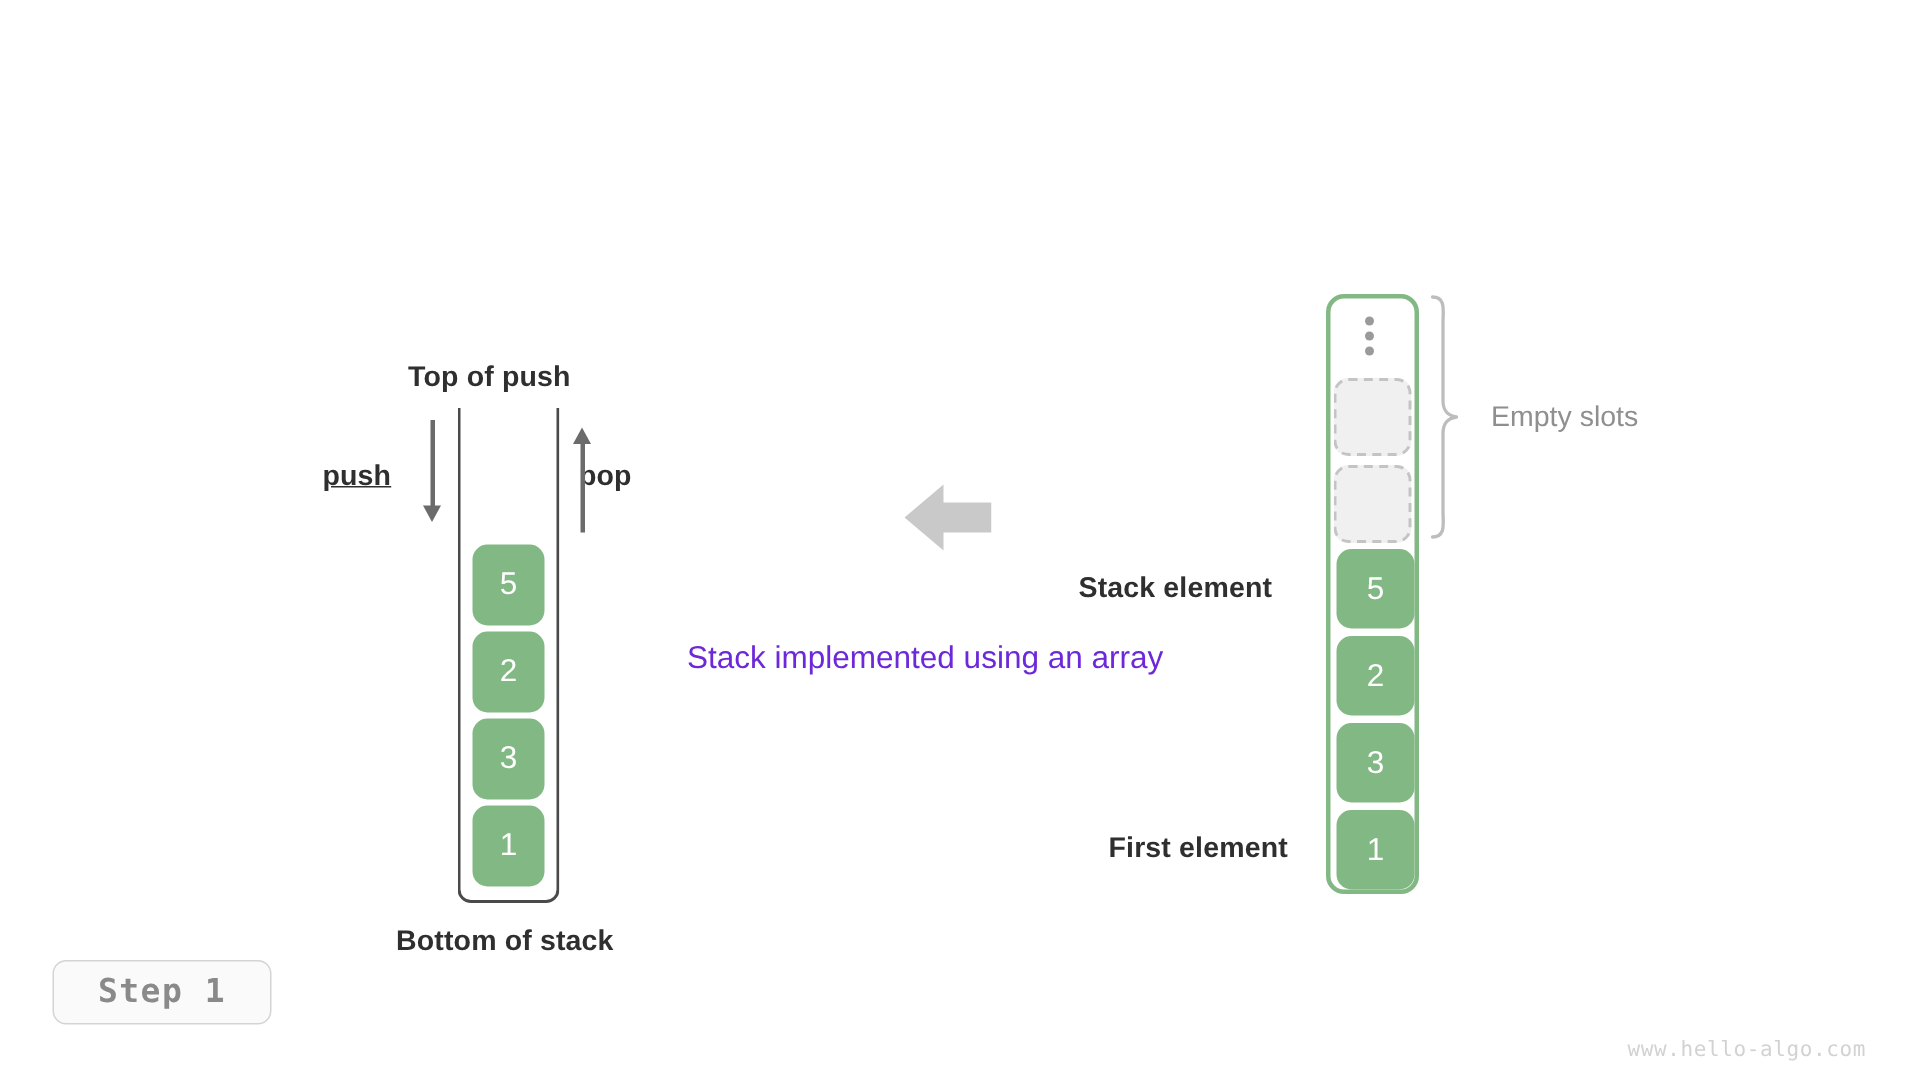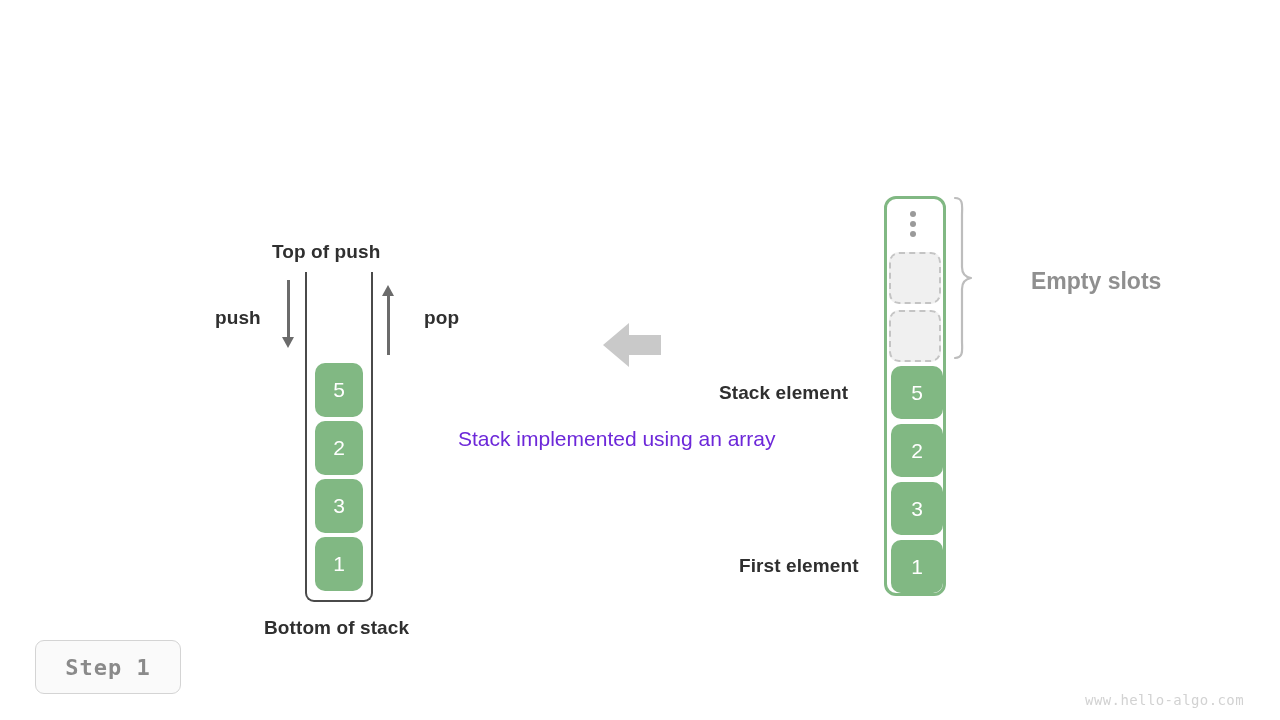--- a/index.html
+++ b/index.html
@@ -20,25 +20,24 @@
   .lbl-dark {
     position: absolute;
     font-weight: bold;
     color: #2f2f2f;
     font-size: 19px;
     white-space: nowrap;
     letter-spacing: 0.1px;
   }
   .lbl-gray-bold {
     position: absolute;
-    font-weight: bold;
+    font-weight: normal;
     color: #8f8f8f;
-    font-size: 23px;
-    white-space: nowrap;
-    margin-left: 37px;
+    font-size: 19px;
+    white-space: nowrap;
   }
   .caption {
     position: absolute;
     color: #6d28d9;
     font-size: 21px;
     white-space: nowrap;
   }
 
   
   #stack-container {
@@ -136,21 +135,21 @@
     border-radius: 50%;
     background: #9a9a9a;
   }
 
   
   #step-badge {
     position: absolute;
     left: 35px;
     top: 640px;
     width: 146px;
-    height: 54px;
+    height: 43px;
     border: 1.6px solid #d4d4d4;
     border-radius: 9px;
     background: #fafafa;
     display: flex;
     align-items: center;
     justify-content: center;
     font-family: "DejaVu Sans Mono", monospace;
     font-size: 22px;
     font-weight: bold;
     color: #8a8a8a;
@@ -168,23 +167,23 @@
     color: #d2d2d2;
     letter-spacing: 0.4px;
     white-space: nowrap;
   }
 </style>
 </head>
 <body>
 
 <div class="lbl-dark" style="left:272px; top:241px;">Top of push</div>
 
-<div class="lbl-dark" style="left:215px; top:307px;">push</div>
-
-<div class="lbl-dark" style="left:424px; top:307px;">pop</div>
+<div class="lbl-dark" style="left:215px; top:307px;text-decoration:underline;">push</div>
+
+<div class="lbl-dark" style="left:386px; top:307px;">pop</div>
 
 <div>
   <div class="arrow-line" style="left:287px; top:280px; height:58px;"></div>
   <div class="arrow-head-down" style="left:282px; top:337px;"></div>
 </div>
 
 <div>
   <div class="arrow-line" style="left:387px; top:296px; height:59px;"></div>
   <div class="arrow-head-up" style="left:382px; top:285px;"></div>
 </div>

